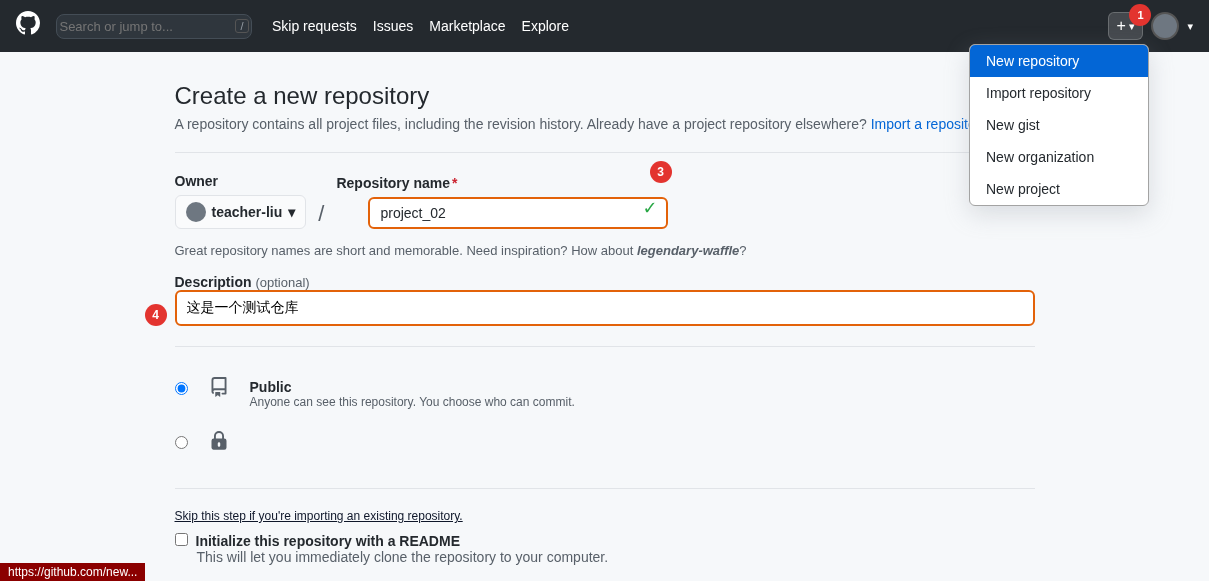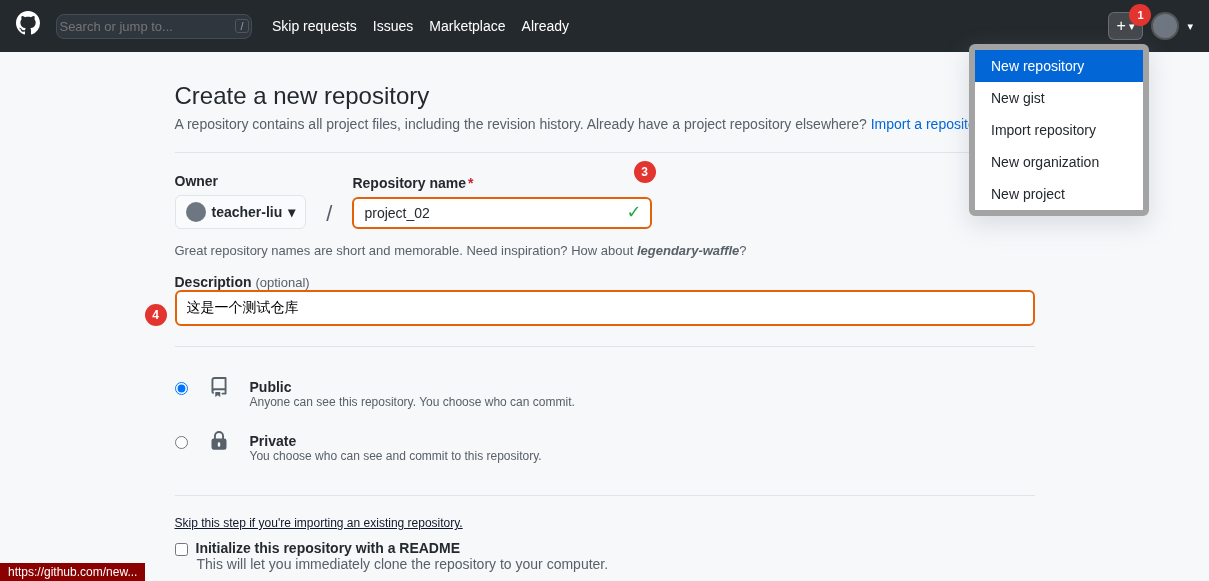--- a/index.html
+++ b/index.html
@@ -84,21 +84,21 @@
       cursor: pointer;
       border: 2px solid #555;
     }
 
     
     .dropdown-menu {
       position: absolute;
       top: 44px;
       right: 60px;
       background: #fff;
-      border: 6px solid #a3a3a3;
+      border: 1px solid #a3a3a3;
       border-radius: 6px;
       box-shadow: 0 8px 24px rgba(149,157,165,0.3);
       z-index: 100;
       min-width: 180px;
       overflow: hidden;
     }
     .dropdown-menu .dropdown-item {
       display: block;
       padding: 8px 16px;
       color: #24292e;
@@ -135,21 +135,21 @@
 
     .form-divider {
       border: none;
       border-top: 1px solid #e1e4e8;
       margin: 20px 0;
     }
 
     .form-row {
       display: flex;
       align-items: flex-end;
-      gap: 16px;
+      gap: 8px;
       margin-bottom: 8px;
     }
     .form-group {
       display: flex;
       flex-direction: column;
       position: relative;
     }
     .form-label {
       font-size: 14px;
       font-weight: 600;
@@ -259,21 +259,21 @@
       margin: 16px 0 10px;
       text-decoration: underline;
     }
 
     
     .checkbox-group {
       margin-bottom: 16px;
     }
     .checkbox-label {
       display: flex;
-      align-items: flex-end;
+      align-items: flex-start;
       gap: 8px;
       font-size: 14px;
       font-weight: 600;
     }
     .checkbox-desc {
       font-size: 14px;
       color: #586069;
       margin-left: 22px;
     }
 
@@ -322,42 +322,42 @@
 
   <div class="navbar-search">
     <input type="text" placeholder="Search or jump to..." style="">
     <span class="slash-badge">/</span>
   </div>
 
   <div class="navbar-links">
     <a href="#">Skip requests</a>
     <a href="#">Issues</a>
     <a href="#">Marketplace</a>
-    <a href="#">Already</a>
+    <a href="#">Explore</a>
   </div>
 
   <div class="navbar-right">
 
     <div style="position:relative;">
       <span class="ann" style="top:-8px; right:-8px; z-index:10; font-size:11px;">1</span>
       <button class="plus-btn">
         <span>+</span>
         <span style="font-size:11px;">▾</span>
       </button>
     </div>
 
     <div class="avatar-btn"></div>
     <span style="color:#fff; font-size:11px;">▾</span>
   </div>
 
   <div class="dropdown-menu">
 
     <div class="dropdown-item active">New repository</div>
+    <div class="dropdown-item">Import repository</div>
     <div class="dropdown-item">New gist</div>
-    <div class="dropdown-item">Import repository</div>
     <div class="dropdown-item">New organization</div>
     <div class="dropdown-item">New project</div>
   </div>
 </nav>
 
 <div class="main-content">
   <h1 class="page-title">Create a new repository</h1>
   <p class="page-subtitle">
     <span>A repository contains all project files, including the revision history. Already have a project repository elsewhere?</span>
     <a href="#">Import a repository.</a>
@@ -380,21 +380,21 @@
           <span>▾</span>
         </div>
       </div>
 
       <div class="separator">/</div>
 
       <div class="form-group">
         <label class="form-label">
           <span>Repository name</span><span class="required">*</span>
         </label>
-        <div style="display:flex; align-items:center;">
+        <div style="display:flex; align-items:flex-start;margin-left:32px;">
           <input type="text" class="repo-name-input" value="project_02" style="">
           <span class="check-icon">✓</span>
         </div>
       </div>
     </div>
   </div>
 
   
   <p class="suggestion-text">
     <span>Great repository names are short and memorable. Need inspiration? How about </span><strong>legendary-waffle</strong><span>?</span>
@@ -427,24 +427,20 @@
         <div class="radio-desc">Anyone can see this repository. You choose who can commit.</div>
       </div>
     </div>
     <div class="radio-option">
       <input type="radio" name="visibility" style="">
       <span class="radio-icon">
         <svg width="20" height="20" viewBox="0 0 16 16" fill="#586069">
             <path fill-rule="evenodd" d="M4 4v2h-.25A1.75 1.75 0 002 7.75v5.5c0 .966.784 1.75 1.75 1.75h8.5A1.75 1.75 0 0014 13.25v-5.5A1.75 1.75 0 0012.25 6H12V4a4 4 0 10-8 0zm6.5 2V4a2.5 2.5 0 00-5 0v2h5zM8 9a1 1 0 011 1v1.5a1 1 0 11-2 0V10a1 1 0 011-1z"></path>
           </svg>
       </span>
-      <div class="radio-content">
-        <div class="radio-title">Private</div>
-        <div class="radio-desc">You choose who can see and commit to this repository.</div>
-      </div>
     </div>
   </div>
 
   <hr class="form-divider">
 
   
   <p class="skip-text">Skip this step if you're importing an existing repository.</p>
 
   
   <div class="checkbox-group">

